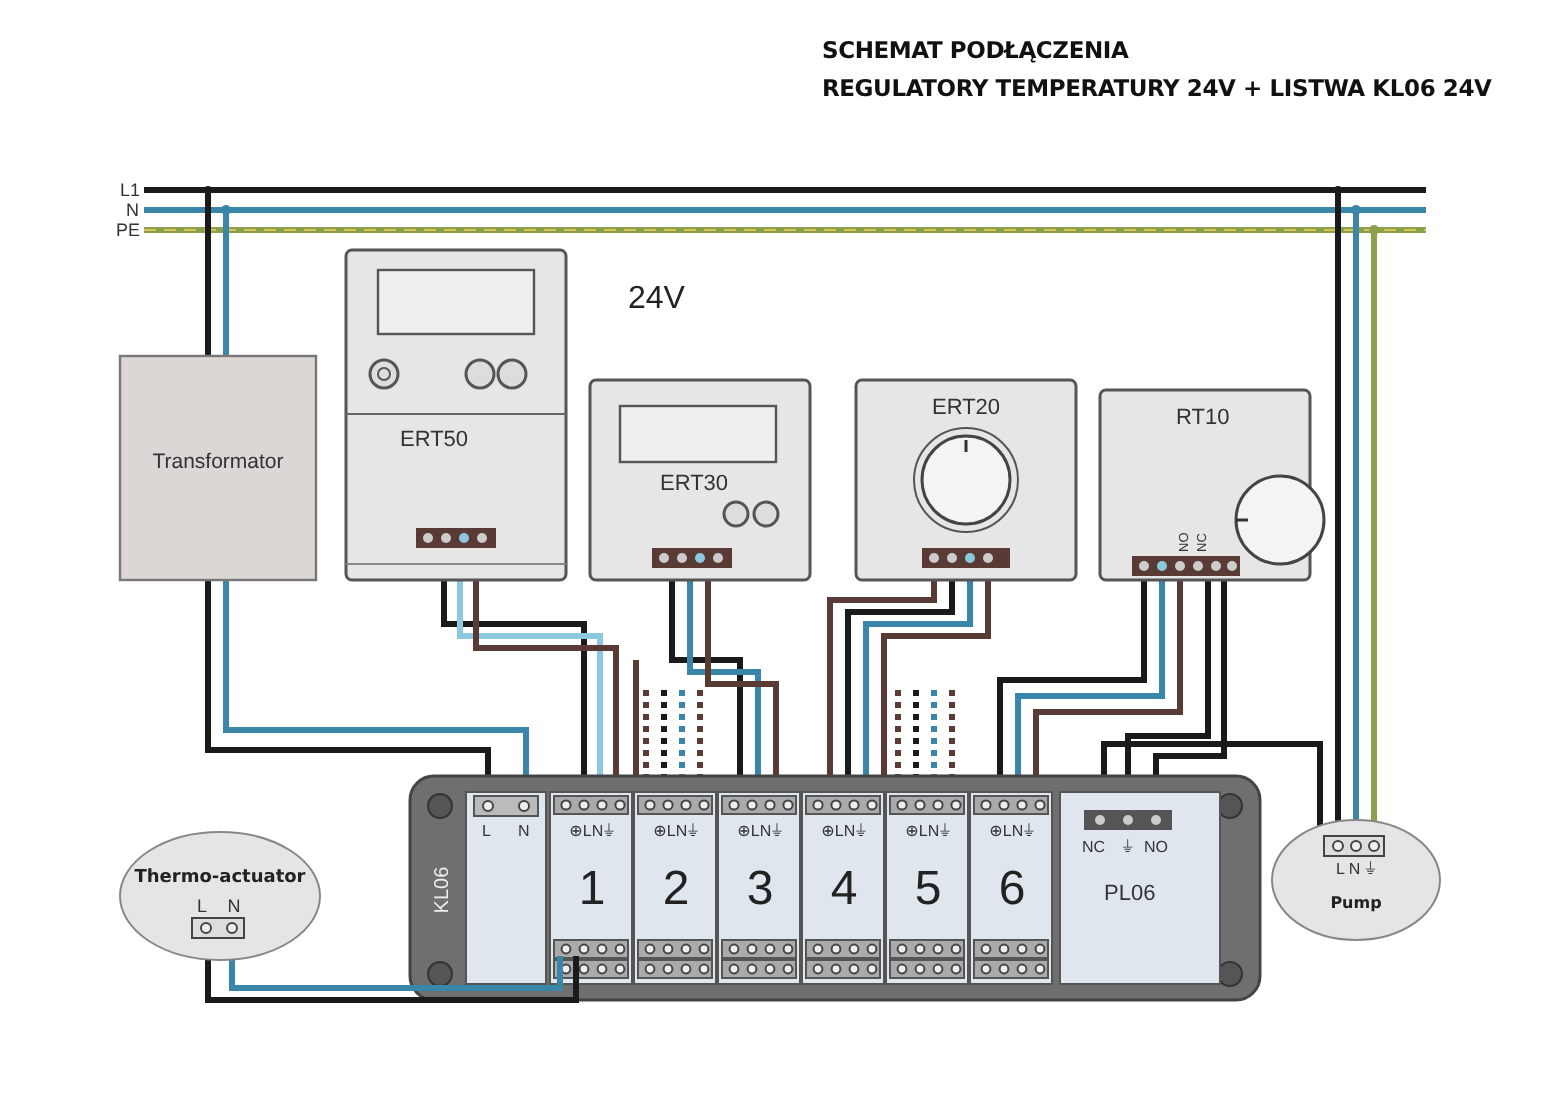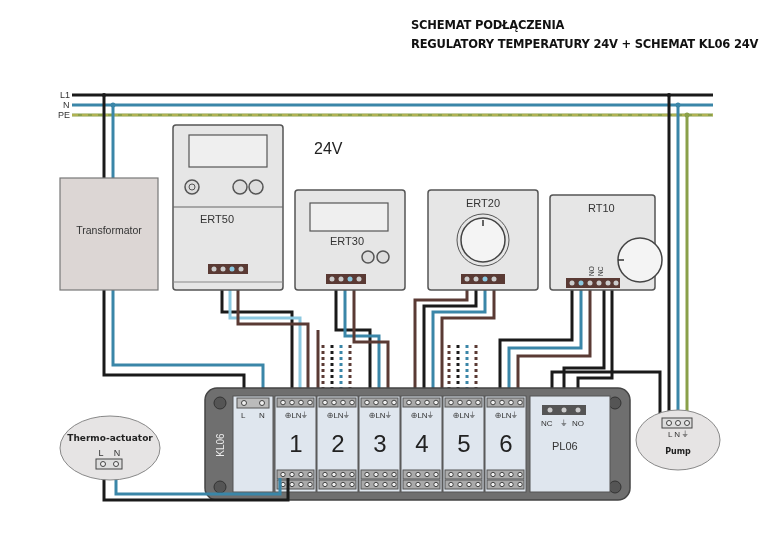--- a/index.html
+++ b/index.html
@@ -5,21 +5,21 @@
   html,body{margin:0;padding:0;background:#fff;}
   body{width:781px;height:550px;position:relative;overflow:hidden;font-family:"Liberation Sans",sans-serif;}
   #diagram{position:absolute;left:0;top:0;}
   .title{position:absolute;left:411px;font-family:"DejaVu Sans",sans-serif;font-weight:bold;font-size:11.5px;color:#111;white-space:nowrap;letter-spacing:-0.2px;}
   .lbl{font-family:"Liberation Sans",sans-serif;}
 </style>
 </head>
 <body>
 
 <div class="title" style="top:18px;">SCHEMAT PODŁĄCZENIA</div>
-<div class="title" style="top:37px;">REGULATORY TEMPERATURY 24V + SCHEMAT KL06 24V</div>
+<div class="title" style="top:37px;">REGULATORY TEMPERATURY 24V + LISTWA KL06 24V</div>
 
 <svg id="diagram" width="781" height="550" viewBox="0 0 781 550" xmlns="http://www.w3.org/2000/svg">
 
   <g>
     <text class="lbl" x="60" y="98" font-size="9" fill="#333">L1</text>
     <text class="lbl" x="63" y="108" font-size="9" fill="#333">N</text>
     <text class="lbl" x="58" y="118" font-size="9" fill="#333">PE</text>
     <line x1="72" y1="95" x2="713" y2="95" stroke="#1a1a1a" stroke-width="3"></line>
     <line x1="72" y1="105" x2="713" y2="105" stroke="#3a86a8" stroke-width="3"></line>
     <line x1="72" y1="115" x2="713" y2="115" stroke="#8aa04a" stroke-width="3"></line>

